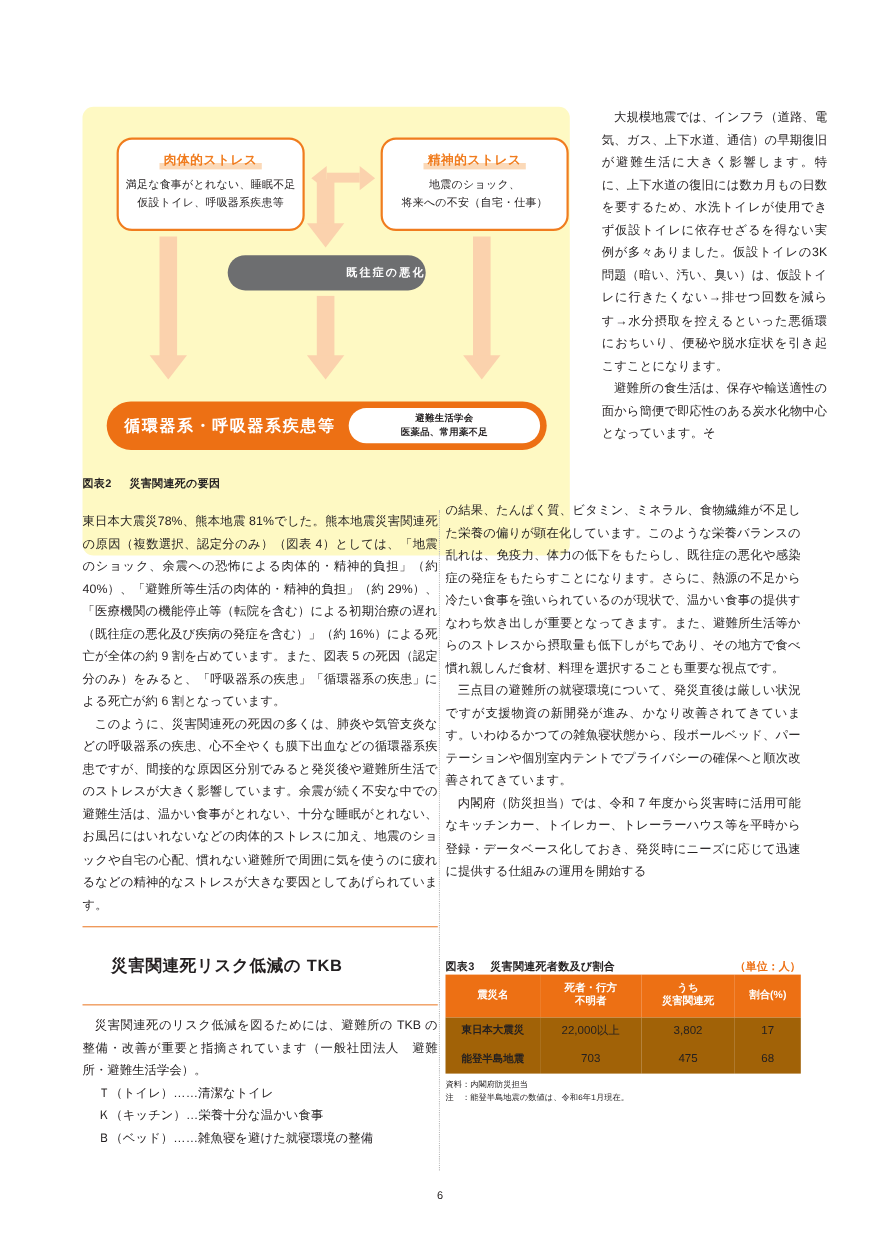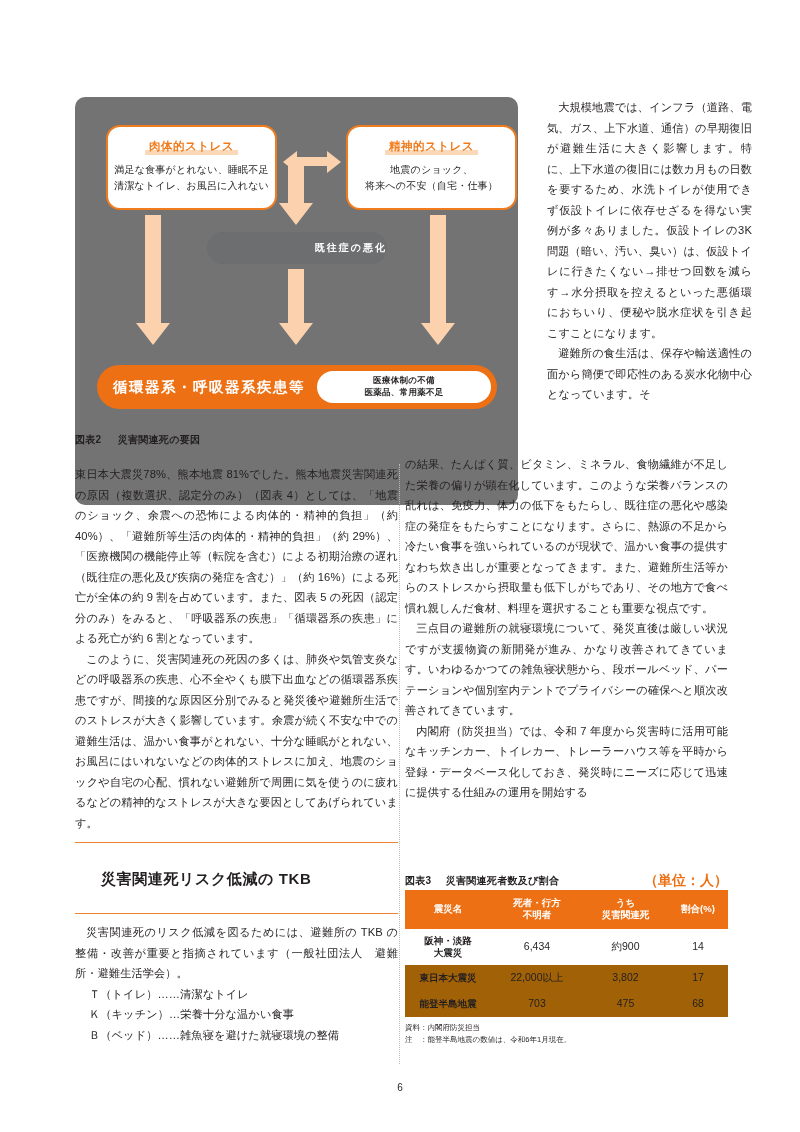--- a/index.html
+++ b/index.html
@@ -20,21 +20,21 @@
     inset: 0;
   }
 
   
   #figure2 {
     position: absolute;
     left: 75px;
     top: 97px;
     width: 443px;
     height: 408px;
-    background: #737373;
+    background: #fef9c3;
     border-radius: 10px;
   }
   .stress-box {
     position: absolute;
     box-sizing: border-box;
     background: #ffffff;
     border: 2px solid #f07c1e;
     border-radius: 14px;
     text-align: center;
     padding-top: 9px;
@@ -212,21 +212,21 @@
     justify-content: space-between;
     margin-bottom: 0;
   }
   #fig3-caption-text {
     font-size: 10px;
     font-weight: bold;
     letter-spacing: 0.3px;
     white-space: nowrap;
   }
   #fig3-unit {
-    font-size: 14px;
+    font-size: 10px;
     font-weight: bold;
     color: #ed7014;
     white-space: nowrap;
   }
   table#fig3-table {
     width: 323px;
     border-collapse: collapse;
     table-layout: fixed;
   }
   table#fig3-table th {
@@ -253,20 +253,21 @@
     font-size: 9.5px;
     font-weight: bold;
   }
   table#fig3-table tr.odd td { background: #ffffff; }
   table#fig3-table tr.even td { background: #a16207; }
   #fig3-notes {
     margin-top: 5px;
     font-size: 7.5px;
     line-height: 1.65;
     color: #231f20;
+    font-family: Liberation Mono, monospace;
   }
   .note-line { white-space: nowrap; }
 
   
   #page-number {
     position: absolute;
     left: 0;
     right: 0;
     top: 1082px;
     text-align: center;
@@ -278,21 +279,21 @@
 <body>
 
 <div class="page">
 
   <div id="figure2">
 
     <div class="stress-box" id="box-physical">
       <span class="stress-title">肉体的ストレス</span>
       <div class="stress-body">
         <div>満足な食事がとれない、睡眠不足</div>
-        <div>清潔なトイレ、お風呂に入れない</div>
+        <div>仮設トイレ、呼吸器系疾患等</div>
       </div>
     </div>
 
     <div class="stress-box" id="box-mental">
       <span class="stress-title">精神的ストレス</span>
       <div class="stress-body">
         <div>地震のショック、</div>
         <div>将来への不安（自宅・仕事）</div>
       </div>
     </div>
@@ -313,21 +314,21 @@
 
     <div class="arrow-shaft" style="left:213px; top:172px; width:16px; height:56px;"></div>
     <div class="arrow-head-down" style="left:204px; top:226px;"></div>
 
     <div class="arrow-shaft" style="left:355px; top:118px; width:16px; height:110px;"></div>
     <div class="arrow-head-down" style="left:346px; top:226px;"></div>
 
     <div id="disease-bar">
       <span id="disease-label">循環器系・呼吸器系疾患等</span>
       <div id="medical-pill">
-        <span class="medical-line">医療体制の不備</span>
+        <span class="medical-line">避難生活学会</span>
         <span class="medical-line">医薬品、常用薬不足</span>
       </div>
     </div>
   </div>
 
   <div class="fig-caption" id="fig2-caption">
     <span>図表2</span>
     <span style="display:inline-block;width:10px"></span>
     <span>災害関連死の要因</span>
   </div>
@@ -389,29 +390,20 @@
           <th>
             <div>うち</div>
             <div>災害関連死</div>
           </th>
           <th>
             <div>割合(%)</div>
           </th>
         </tr>
       </thead>
       <tbody>
-        <tr class="odd">
-          <td class="name">
-            <div>阪神・淡路</div>
-            <div>大震災</div>
-          </td>
-          <td>6,434</td>
-          <td>約900</td>
-          <td>14</td>
-        </tr>
         <tr class="even">
           <td class="name">東日本大震災</td>
           <td>22,000以上</td>
           <td>3,802</td>
           <td>17</td>
         </tr>
         <tr class="even">
           <td class="name">能登半島地震</td>
           <td>703</td>
           <td>475</td>

